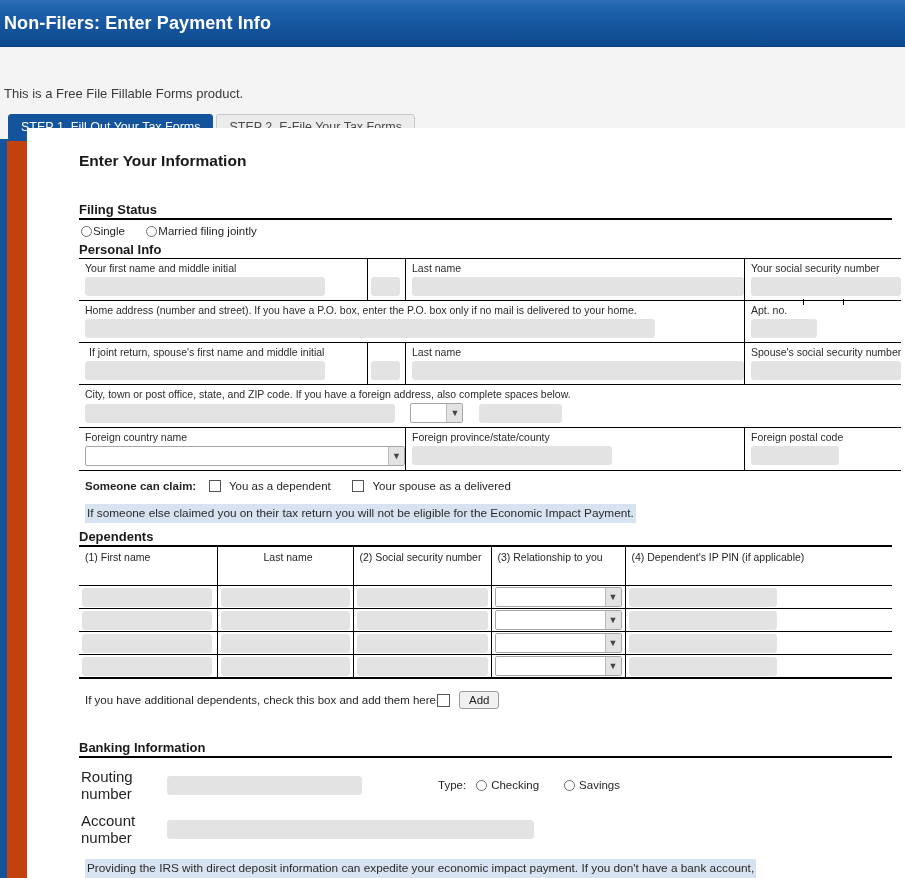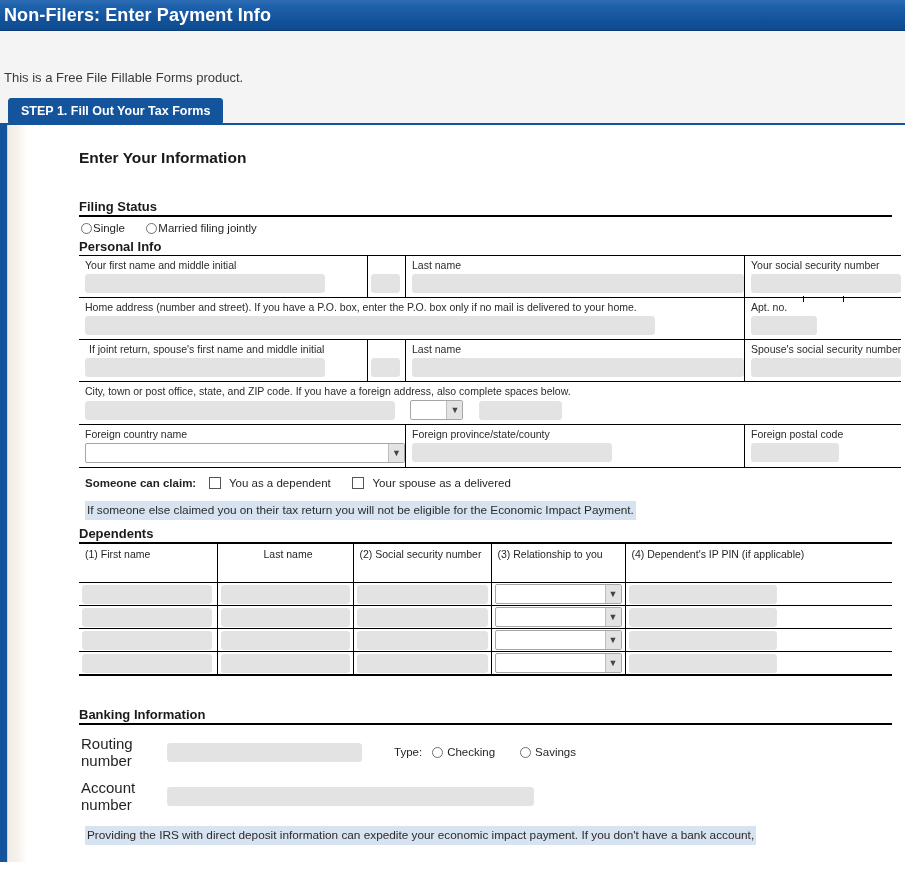--- a/index.html
+++ b/index.html
@@ -8,21 +8,21 @@
     width:905px; height:878px;
     background:#ffffff;
     font-family:"Liberation Sans", sans-serif;
     font-size:12px;
     color:#231f20;
     overflow:hidden;
   }
 
   
   .banner {
-    height:31px;
+    height:47px;
     background:linear-gradient(to bottom,#2f6db5 0%,#1f63ad 18%,#14549c 60%,#0e4a8f 100%);
     display:flex; align-items:center;
     padding-left:4px;
     border-bottom:1px solid #0a3d78;
   }
   .banner-title {
     color:#ffffff;
     font-size:18px;
     font-weight:bold;
     letter-spacing:.1px;
@@ -43,21 +43,21 @@
     background:#f4f4f4;
     display:flex; align-items:flex-end;
     padding-left:8px;
     position:relative;
   }
   .tab {
     height:25px;
     display:flex; align-items:center;
     padding:2px 12px;
     font-size:12.5px;
-    font-weight:bold;
+    font-weight:normal;
     border-radius:3px 3px 0 0;
     margin-right:3px;
     cursor:pointer;
     white-space:nowrap;
   }
   .tab.active {
     background:#14549c;
     color:#ffffff;
     border:1px solid #14549c;
   }
@@ -66,22 +66,23 @@
     color:#4a4a4a;
     border:1px solid #c8c8c8;
     border-bottom:1px solid #c8c8c8;
   }
 
   
   .frame {
     border-top:2px solid #14549c;
     border-left:7px solid #14549c;
     height:739px;
-    background:#15803d;
+    background:#c2410c;
     display:flex;
+    align-items:flex-end;
   }
   .paper-strip {
     width:20px;
     background:linear-gradient(to right,#f1ece4 0%,#f7f3ec 55%,#ffffff 100%);
     border-left:1px solid #d9d4cb;
   }
   .sheet {
     flex:1;
     background:#ffffff;
     padding:24px 0 0 0;
@@ -223,20 +224,23 @@
 </div>
 
 <div class="subhead">
   <span class="subhead-text">This is a Free File Fillable Forms product.</span>
 </div>
 
 <div class="tabstrip">
   <div class="tab active">
     <span>STEP 1. Fill Out Your Tax Forms</span>
   </div>
+  <div class="tab inactive">
+    <span>STEP 2. E-File Your Tax Forms</span>
+  </div>
 </div>
 
 <div class="frame">
   <div class="paper-strip"></div>
   <div class="sheet">
     <div class="inner">
 
       <h2 class="page-title">Enter Your Information</h2>
 
       <div class="sec-head">Filing Status</div>
@@ -411,27 +415,32 @@
           <td class="cellrow"><span class="inp" style="width:129px;"></span></td>
           <td class="cellrow"><span class="inp" style="width:131px;"></span></td>
           <td class="cellrow"><span class="sel" style="width:127px;">
                   <span class="arrow">▼</span>
                 </span></td>
           <td class="cellrow last"><span class="inp" style="width:148px;"></span></td>
         </tr>
       </tbody>
         </table>
 
+      <div style="display:flex; align-items:center; margin:12px 0 0 6px;">
+        <span style="font-size:11.5px;">If you have additional dependents, check this box and add them here</span>
+        <span class="cbx" style="width:13px; height:13px; margin-left:1px;"></span>
+        <button class="addbtn" style="margin-left:9px;">Add</button>
+      </div>
 
       <div class="sec-head" style="margin-top:31px;">Banking Information</div>
 
       <div style="display:flex; align-items:center; margin-top:10px;">
         <span class="bank-lbl" style="padding-left:2px;">Routing number</span>
         <span class="inp" style="width:195px;"></span>
-        <span style="font-size:11.5px; margin-left:32px;">Type:</span>
+        <span style="font-size:11.5px; margin-left:76px;">Type:</span>
         <span class="radio" style="margin-left:10px;"></span>
         <span class="opt-label" style="margin-left:4px; margin-right:0;">Checking</span>
         <span class="radio" style="margin-left:25px;"></span>
         <span class="opt-label" style="margin-left:4px;">Savings</span>
       </div>
 
       <div style="display:flex; align-items:center; margin-top:10px;">
         <span class="bank-lbl" style="padding-left:2px;">Account number</span>
         <span class="inp" style="width:367px;"></span>
       </div>

